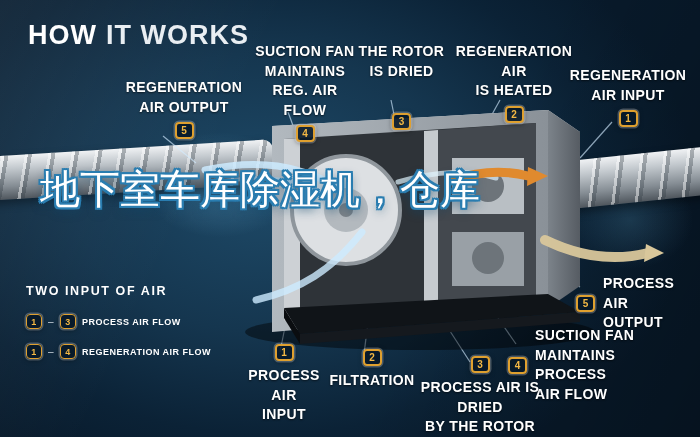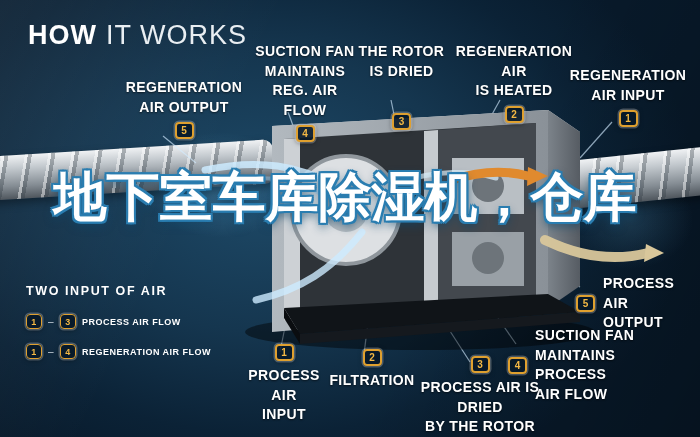--- a/index.html
+++ b/index.html
@@ -28,21 +28,21 @@
     background: repeating-linear-gradient(103deg,
       rgba(255,255,255,0) 0 16px, rgba(255,255,255,0.45) 16px 19px, rgba(50,60,68,0.35) 19px 23px); }
   .duct-left  { left:-14px; top:148px; width:288px; height:44px; transform:rotate(-3.5deg); }
   .duct-right { left:556px; top:154px; width:160px; height:48px; transform:rotate(-6deg); }
 
   .machine { position:absolute; left:0; top:0; width:700px; height:437px; z-index:2; }
 
   
   .title { position:absolute; left:28px; top:20px; z-index:5; color:#fff; font-size:27px; letter-spacing:1px; white-space:nowrap; }
   .title .bold  { font-weight:800; }
-  .title .light { font-weight:400; margin-left:9px; color:#e9eef2; }
+  .title .light { font-weight:700; margin-left:9px; color:#e9eef2; }
 
   
   .callout { position:absolute; z-index:5; display:flex; align-items:center; }
   .callout.col  { flex-direction:column; gap:5px; }
   .callout.row  { flex-direction:row; gap:8px; }
   .callout-text {
     font-size:14px; font-weight:700; color:#fff; letter-spacing:0.4px;
     line-height:1.4; text-align:center; white-space:pre-line;
     text-shadow: 0 1px 2px rgba(0,0,0,0.6);
   }
@@ -57,21 +57,21 @@
   
   .legend { position:absolute; left:26px; top:284px; z-index:5; }
   .legend-heading { color:#fff; font-weight:800; font-size:12.5px; letter-spacing:1.6px; margin-bottom:16px; white-space:nowrap; }
   .legend-row { display:flex; align-items:center; gap:6px; margin-bottom:15px; color:#fff; font-size:9px; font-weight:700; letter-spacing:0.5px; white-space:nowrap; }
   .legend .badge { width:16px; height:15px; font-size:9px; border-width:1.5px; }
   .legend .dash { color:#cfd8df; font-weight:400; font-size:10px; }
 
   
   .cn-overlay {
     position:absolute; left:40px; top:163px; width:610px; z-index:8;
-    text-align:center; font-size:53px; font-weight:700; color:#ffffff; line-height:1.3;
+    text-align:left; font-size:40px; font-weight:400; color:#ffffff; line-height:1.3;
     text-shadow:
       2px 2px 0 #2a7db0, -2px 2px 0 #2a7db0, 2px -2px 0 #2a7db0, -2px -2px 0 #2a7db0,
       0 2px 0 #2a7db0, 0 -2px 0 #2a7db0, 2px 0 0 #2a7db0, -2px 0 0 #2a7db0,
       0 4px 10px rgba(15,70,105,0.9);
   }
 </style>
 </head>
 <body>
 
 <div class="stage">

